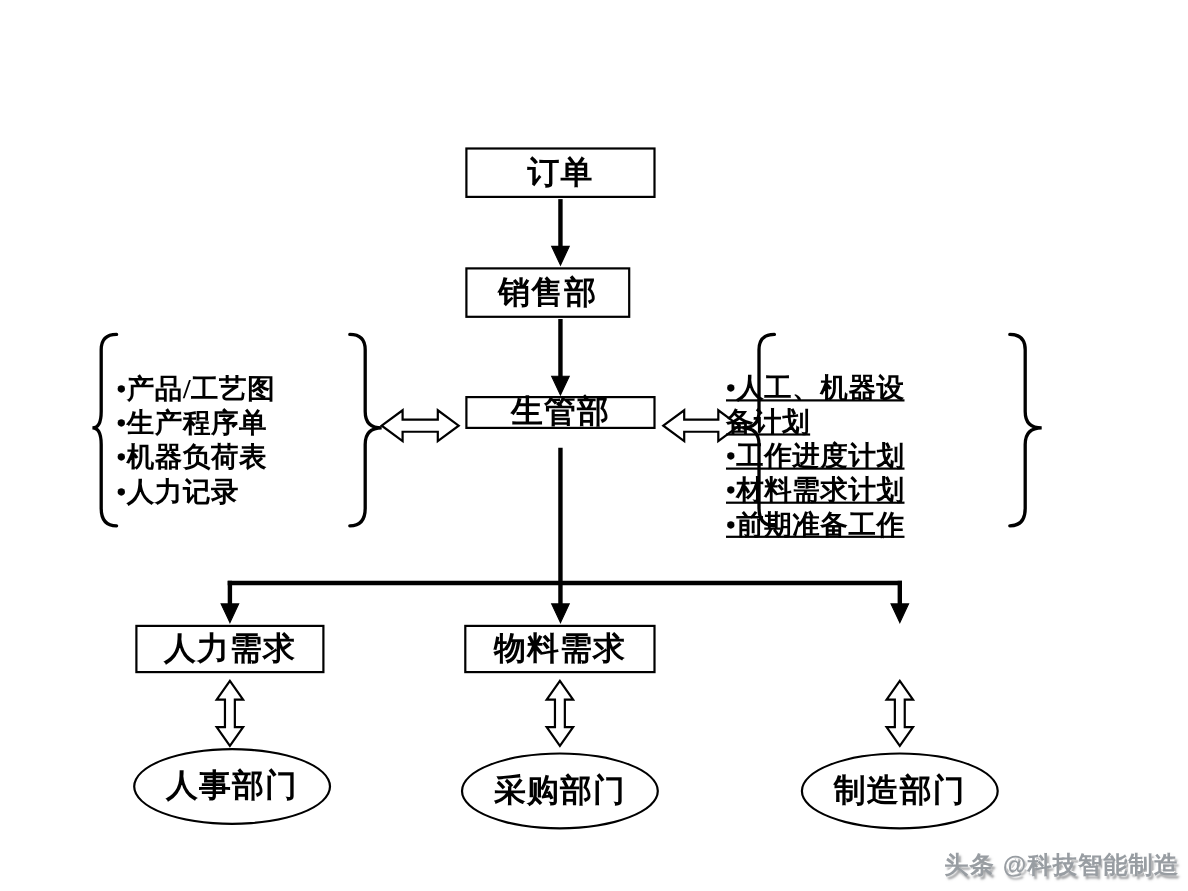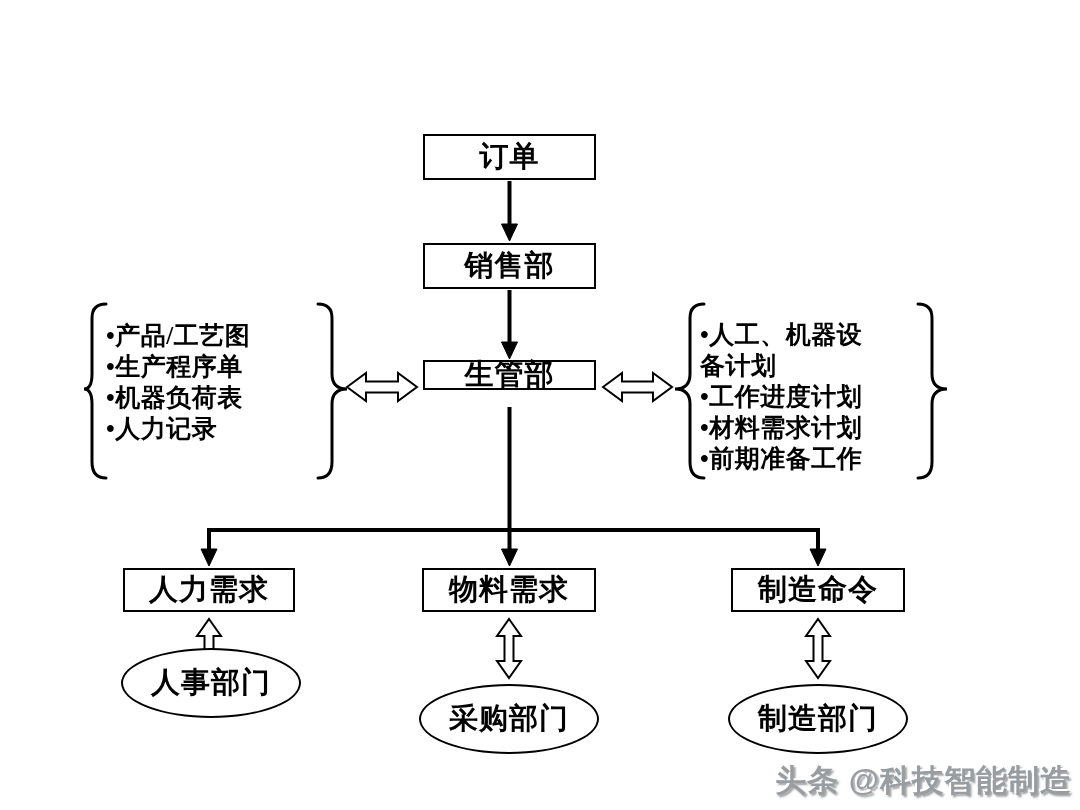--- a/index.html
+++ b/index.html
@@ -14,38 +14,38 @@
     font-size:62px;font-weight:800;letter-spacing:3px;color:#000;
   }
   .connectors{position:absolute;left:0;top:0;width:1080px;height:810px;}
   .node{
     position:absolute;border:2px solid #000;background:#ffffff;
     display:flex;align-items:center;justify-content:center;
     font-size:29px;font-weight:600;letter-spacing:1px;box-sizing:border-box;
   }
   .ellipse{border-radius:50%;}
   .box-order          {left:423px;top:134px;width:173px;height:46px;align-items:center;}
-  .box-sales          {left:423px;top:243px;width:173px;height:46px;}
+  .box-sales          {left:423px;top:243px;width:150px;height:46px;}
   .box-prodmgmt       {left:423px;top:360px;width:173px;height:30px;}
   .box-hr-demand      {left:123px;top:568px;width:172px;height:44px;}
   .box-material-demand{left:422px;top:568px;width:174px;height:44px;}
   .box-mfg-order      {left:731px;top:568px;width:174px;height:44px;}
-  .el-personnel       {left:121px;top:648px;width:180px;height:70px;}
+  .el-personnel       {left:121px;top:680px;width:180px;height:70px;}
   .el-purchasing      {left:419px;top:684px;width:180px;height:70px;}
   .el-manufacturing   {left:728px;top:684px;width:180px;height:70px;}
   .blist{
     position:absolute;font-size:25px;font-weight:700;line-height:31px;
-    letter-spacing:0.5px;color:#000;
+    letter-spacing:0.5px;color:#000;margin-top:19px;
   }
   .blist-left {left:106px;top:320px;width:215px;}
-  .blist-right{left:700px;top:319px;width:183px;}
+  .blist-right{left:660px;top:319px;width:183px;text-decoration:underline;}
   .watermark{
     position:absolute;right:8px;bottom:8px;
     font-family:"Liberation Sans","DejaVu Sans",sans-serif;
-    font-size:31px;font-weight:800;letter-spacing:1px;
+    font-size:22px;font-weight:800;letter-spacing:1px;
     color:#989da2;
     text-shadow:-2px -2px 0 #ffffff,2px 2px 2px rgba(80,82,86,0.55);
   }
 </style>
 </head>
 <body>
 
 <div class="stage">
 
 
@@ -110,23 +110,20 @@
     </div>
   <div class="node box-prodmgmt">
       <span>生管部</span>
     </div>
   <div class="node box-hr-demand">
       <span>人力需求</span>
     </div>
   <div class="node box-material-demand">
       <span>物料需求</span>
     </div>
-  <div class="node box-mfg-order">
-      <span>制造命令</span>
-    </div>
 
   <div class="node ellipse el-personnel">
       <span>人事部门</span>
     </div>
   <div class="node ellipse el-purchasing">
       <span>采购部门</span>
     </div>
   <div class="node ellipse el-manufacturing">
       <span>制造部门</span>
     </div>

